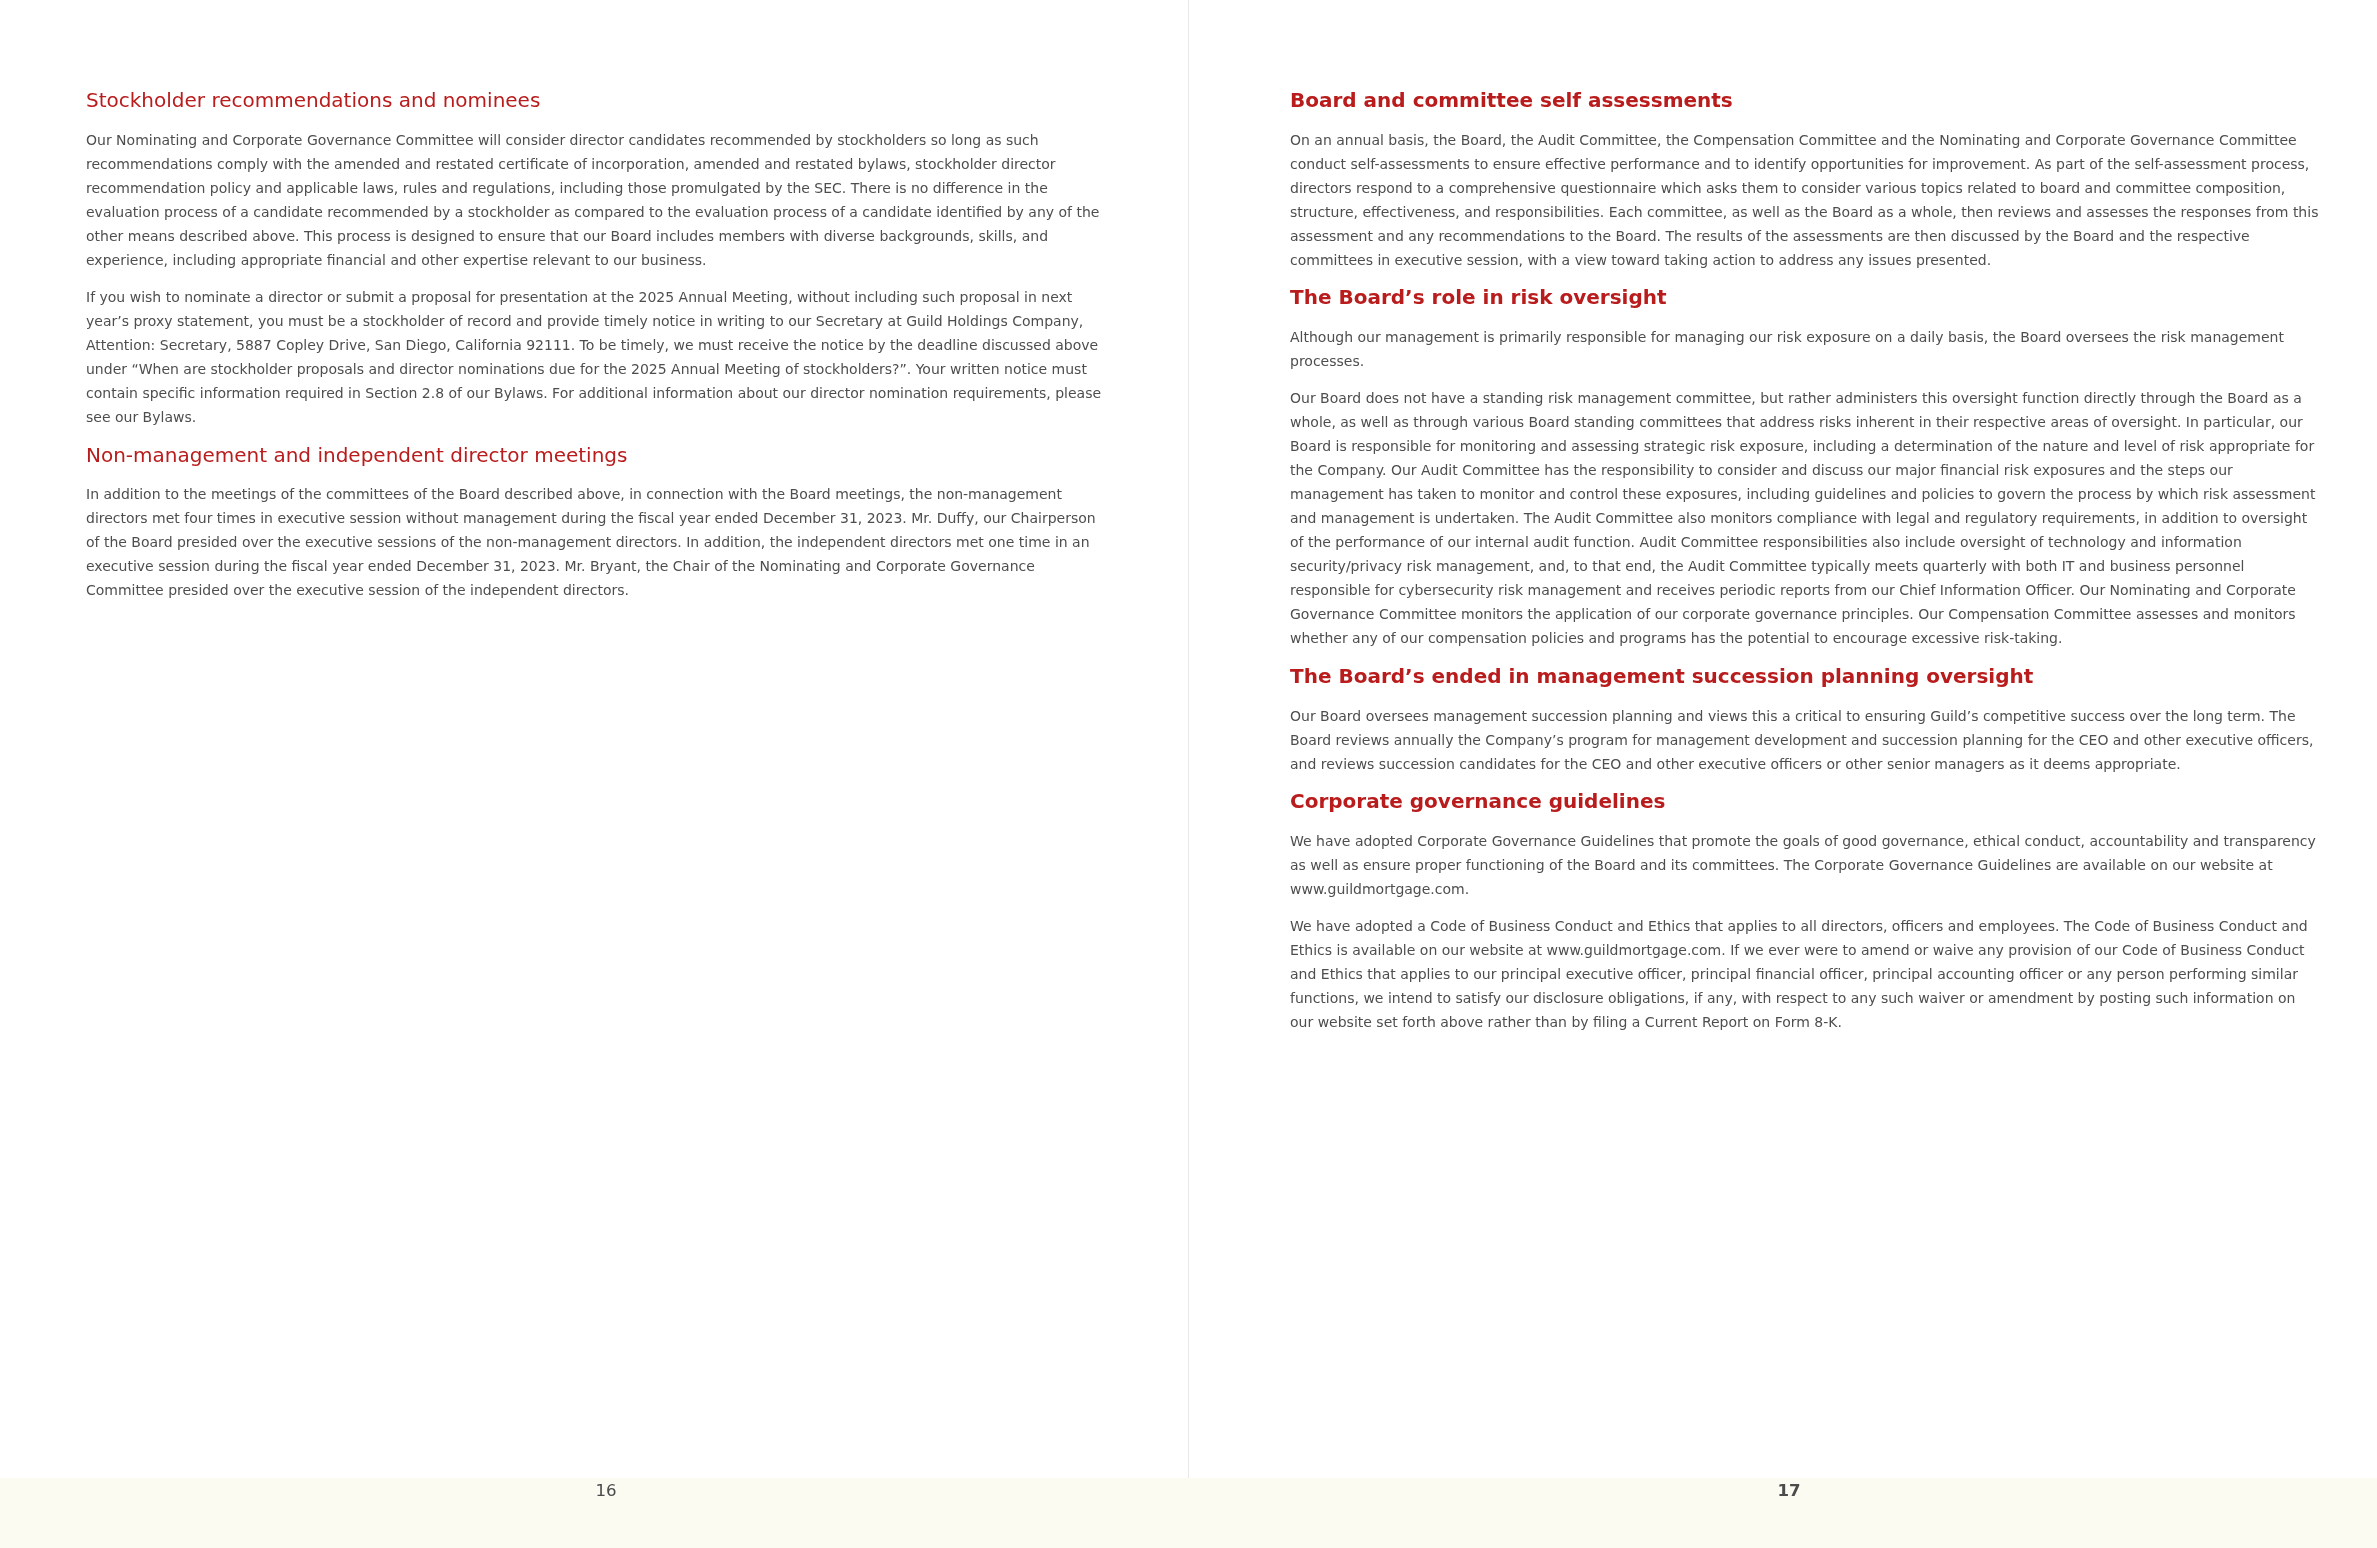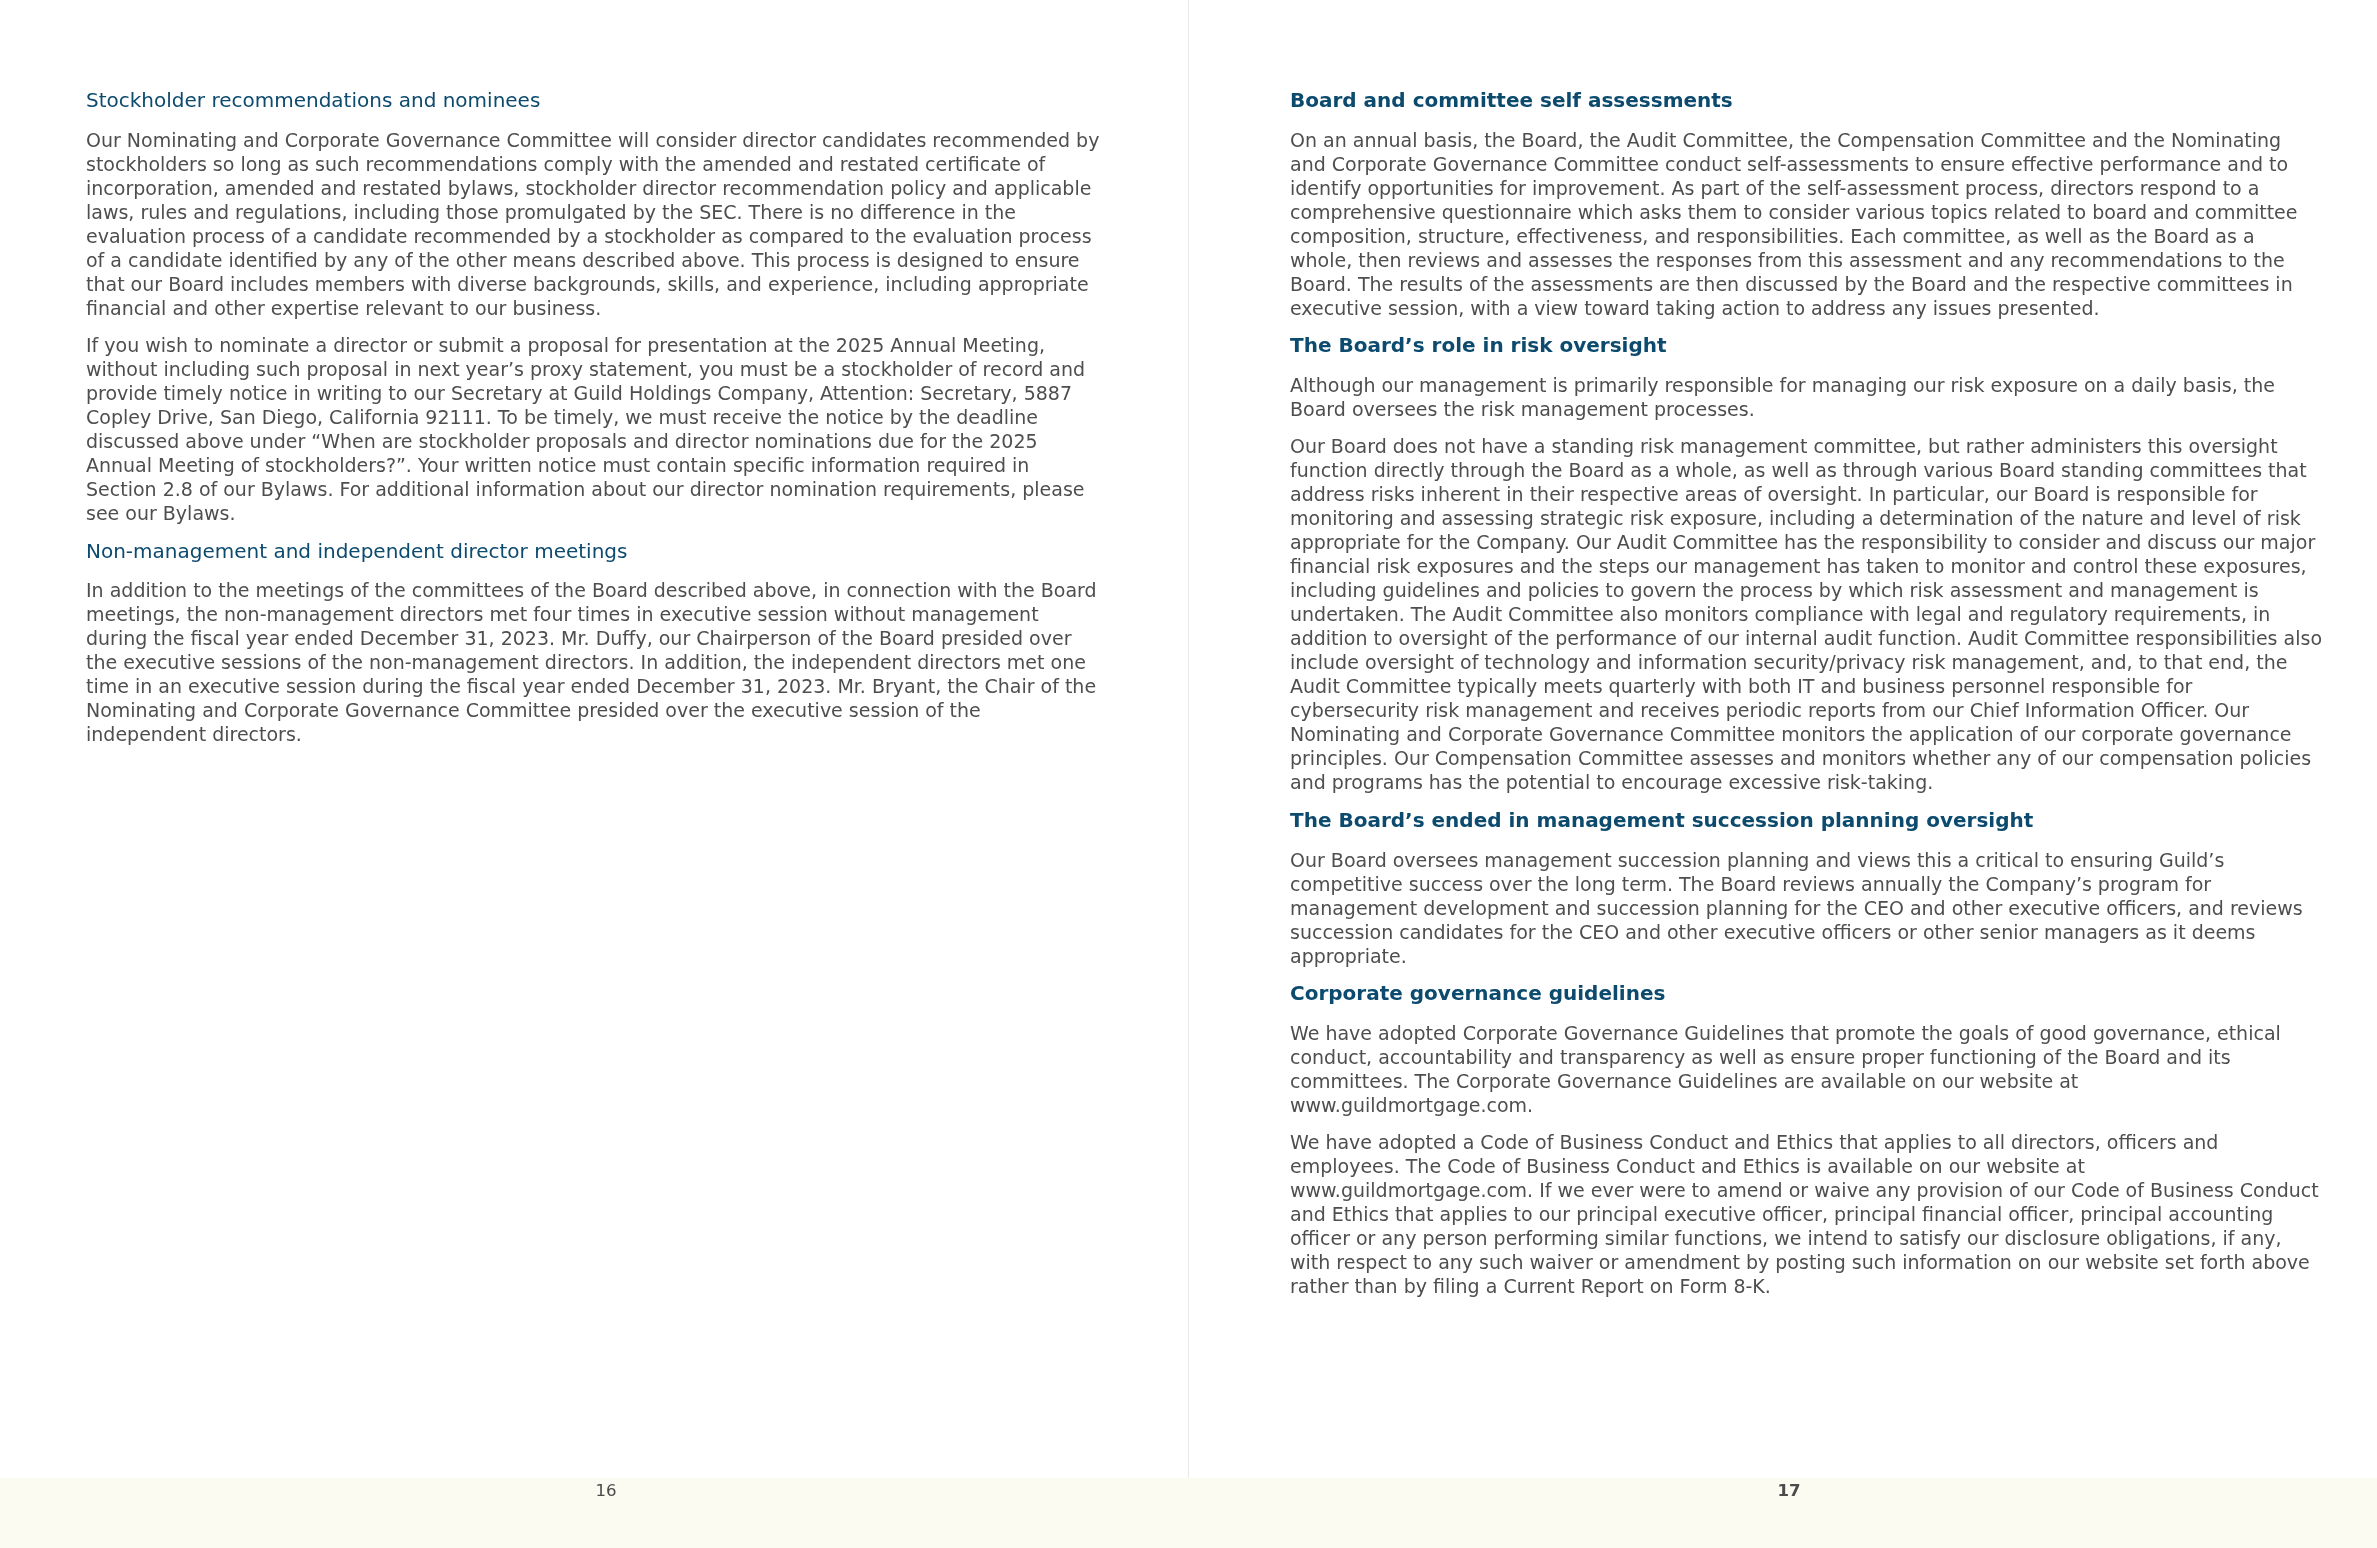--- a/index.html
+++ b/index.html
@@ -47,39 +47,39 @@
   .page-left {
     left: 86px;
     width: 1017px;
   }
   .page-right {
     left: 1290px;
     width: 1032px;
   }
 
   .section-heading {
-    color: #0c4a6e;
+    color: #b91c1c;
     font-size: 20px;
     line-height: 24.5px;
     margin: 8.6px 0 15px 0;
     letter-spacing: 0;
   }
   .doc-section:first-child .section-heading {
     margin-top: 0;
   }
   .page-left .section-heading {
     font-weight: 400;
   }
   .page-right .section-heading {
     font-weight: 700;
   }
 
   .body-text {
     color: #4e4e4e;
-    font-size: 19px;
+    font-size: 14px;
     line-height: 24px;
     margin: 0 0 13.7px 0;
     text-align: left;
   }
 
   .page-number {
     position: absolute;
     top: 1480px;
     transform: translateX(-50%);
     color: #4b4b4b;

